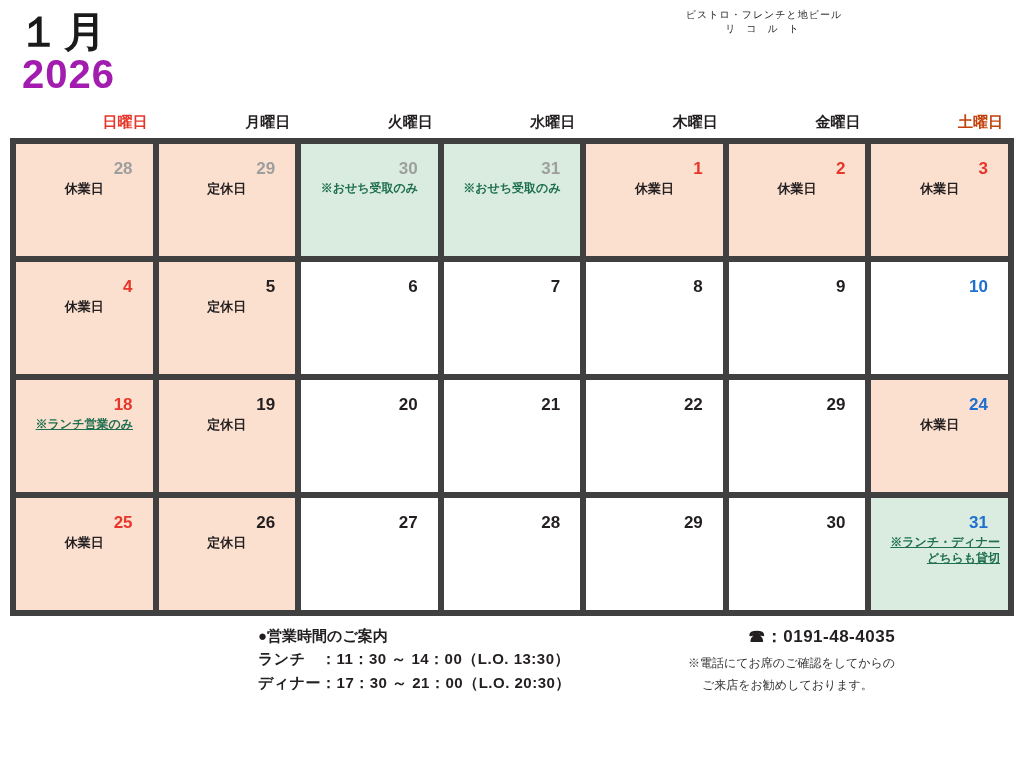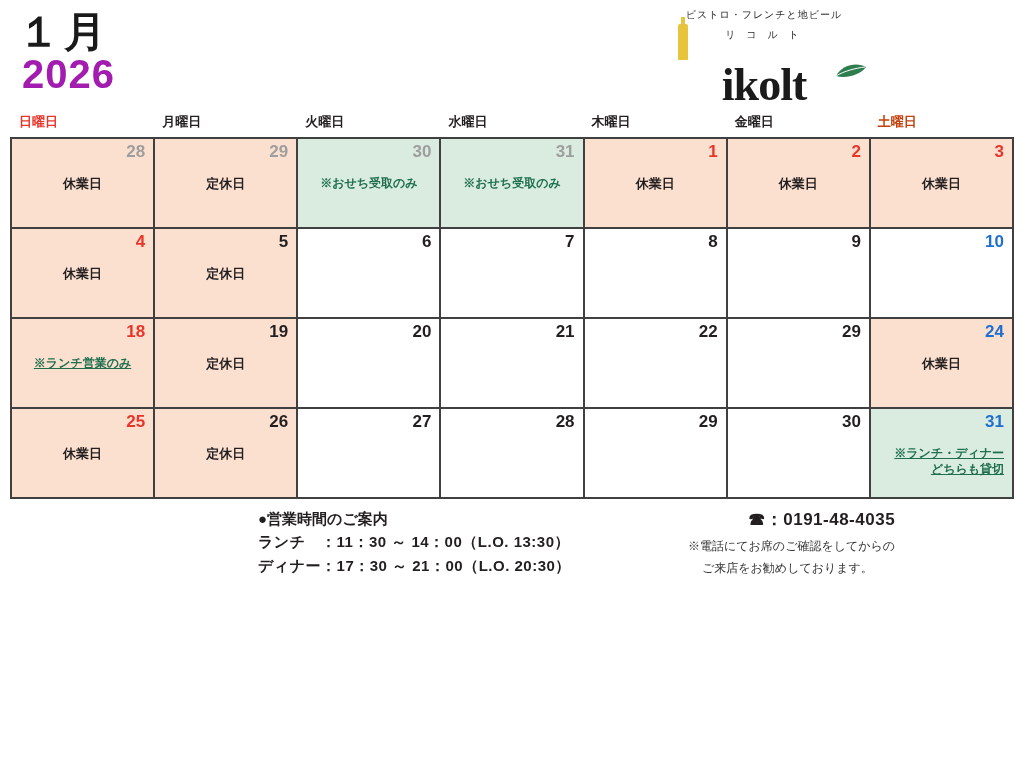--- a/index.html
+++ b/index.html
@@ -44,21 +44,21 @@
     position: absolute;
     right: 110px;
     top: 8px;
     width: 300px;
     text-align: center;
   }
   .logo-tagline {
     font-size: 10px;
     letter-spacing: 1px;
     color: #2b2b2b;
-    margin-bottom: 6px;
+    margin-bottom: 0;
     font-family: Liberation Serif, serif;
   }
   .logo-reading {
     font-size: 10px;
     letter-spacing: 4px;
     color: #2b2b2b;
     margin-bottom: 18px;
   }
   .logo-main {
     position: relative;
@@ -99,36 +99,36 @@
   }
 
   
   .calendar {
     border-collapse: collapse;
     width: 1004px;
     margin: 0 10px;
     table-layout: fixed;
   }
   .calendar th {
-    font-size: 13px;
-    font-weight: bold;
-    text-align: left;
+    font-size: 15px;
+    font-weight: bold;
+    text-align: right;
     padding: 3px 8px 6px 8px;
     border: none;
     color: #231f20;
     font-family: Liberation Mono, monospace;
   }
   .calendar th.sun { color: #e8352a; }
   .calendar th.sat { color: #c2410c; }
 
   .calendar td {
-    border: 2px solid #404040;
+    border: 6px solid #404040;
     height: 88px;
     vertical-align: top;
-    padding: 0;
+    padding: 12px;
     position: relative;
   }
   .daynum {
     display: block;
     text-align: right;
     font-size: 17px;
     font-weight: bold;
     padding: 4px 8px 0 0;
     line-height: 1.1;
   }
@@ -207,30 +207,20 @@
 </head>
 <body>
 
 <div class="header">
   <div class="month-title">１月</div>
   <div class="year-title">2026</div>
 
   <div class="logo-block">
     <div class="logo-tagline">ビストロ・フレンチと地ビール</div>
     <div class="logo-reading">リ コ ル ト</div>
-    <div class="logo-main">
-      <span class="logo-bottle"></span>
-      <span class="logo-word">ikolt</span>
-      <span class="logo-leaf">
-        <svg width="34" height="18" viewBox="0 0 34 18">
-          <path d="M2 14 C8 2 24 0 32 5 C26 13 12 17 2 14 Z" fill="#2e7d4f"></path>
-          <path d="M2 14 C10 9 22 6 31 5" stroke="#ffffff" stroke-width="1" fill="none"></path>
-        </svg>
-      </span>
-    </div>
   </div>
 </div>
 
 <table class="calendar">
   <thead>
     <tr>
       <th class="sun">日曜日</th>
       <th>月曜日</th>
       <th>火曜日</th>
       <th>水曜日</th>

